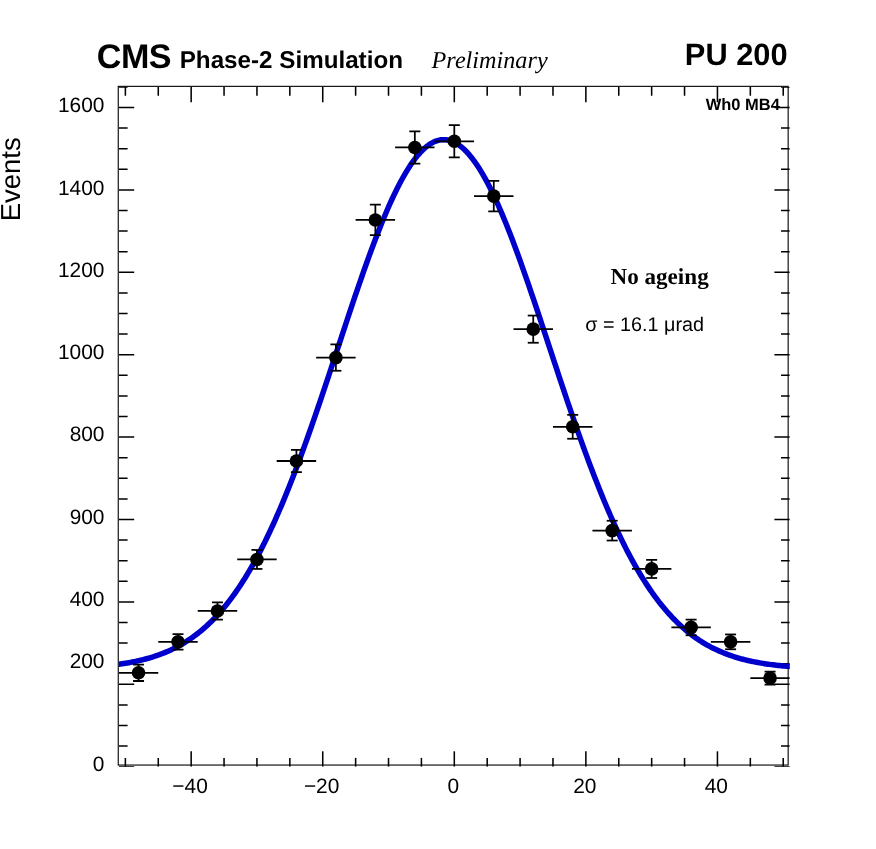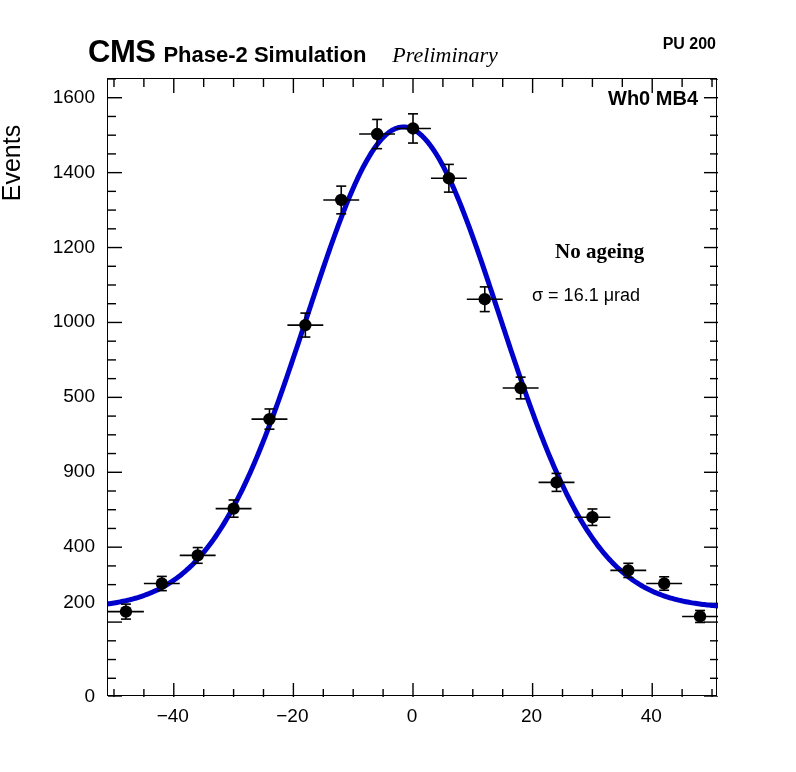--- a/index.html
+++ b/index.html
@@ -5,28 +5,28 @@
   html,body{margin:0;padding:0;background:#ffffff;}
   body{width:796px;height:772px;overflow:hidden;font-family:"Liberation Sans",sans-serif;}
   #root{position:relative;width:796px;height:772px;background:#fff;padding-left:36px;}
 
   
   .hdr{position:absolute;left:0;top:36px;width:796px;height:34px;}
   .hdr-left{position:absolute;left:88px;top:0;display:flex;align-items:baseline;white-space:nowrap;}
   .cms{font-weight:bold;font-size:31px;letter-spacing:-0.5px;color:#000;line-height:1;}
   .phase{font-weight:bold;font-size:22px;color:#000;line-height:1;margin-left:8px;}
   .prelim{font-family:"Liberation Serif",serif;font-style:italic;font-size:22px;color:#000;line-height:1;margin-left:26px;}
-  .pu{position:absolute;right:80px;top:0;font-weight:bold;font-size:16px;color:#000;line-height:1;}
+  .pu{position:absolute;right:80px;top:0;font-weight:bold;font-size:28px;color:#000;line-height:1;}
 
   
   .frame{position:absolute;left:107px;top:78px;width:610px;height:618px;border:1.6px solid #000;box-sizing:border-box;background:#fff;}
   .plotsvg{position:absolute;left:0;top:0;width:610px;height:618px;}
 
   
-  .wh{position:absolute;right:18px;top:8px;font-weight:bold;font-size:20px;color:#000;}
+  .wh{position:absolute;right:7px;top:8px;font-weight:bold;font-size:15px;color:#000;}
   .ann-noage{position:absolute;left:447px;top:160px;font-family:Liberation Serif, serif;font-weight:bold;font-size:21px;color:#000;}
   .ann-sigma{position:absolute;left:424px;top:206px;font-size:18px;color:#000;white-space:nowrap;}
 
   
   .ytitle{position:absolute;left:-2px;top:78px;width:26px;height:170px;}
   .ytitle span{display:block;position:absolute;left:50%;top:50%;transform:translate(-50%,-50%) rotate(-90deg);
     transform-origin:center;white-space:nowrap;font-size:25px;color:#000;}
   .xtitle{position:absolute;left:0;top:731px;width:796px;text-align:right;padding-right:78px;box-sizing:border-box;
     font-size:23px;color:#000;}
 
@@ -310,21 +310,21 @@
     <div class="wh">Wh0 MB4</div>
     <div class="ann-noage">No ageing</div>
     <div class="ann-sigma">σ = 16.1 μrad</div>
   </div>
 
   <div id="yticklabels">
       <div class="tick ytick" style="left: 0px; width: 95px; top: 696px;">0</div>
       <div class="tick ytick" style="left: 0px; width: 95px; top: 602px;">200</div>
       <div class="tick ytick" style="left: 0px; width: 95px; top: 546.182px;">400</div>
       <div class="tick ytick" style="left: 0px; width: 95px; top: 471.273px;">900</div>
-      <div class="tick ytick" style="left: 0px; width: 95px; top: 396.364px;">500</div>
+      <div class="tick ytick" style="left: 0px; width: 95px; top: 396.364px;">800</div>
       <div class="tick ytick" style="left: 0px; width: 95px; top: 321.455px;">1000</div>
       <div class="tick ytick" style="left: 0px; width: 95px; top: 246.545px;">1200</div>
       <div class="tick ytick" style="left: 0px; width: 95px; top: 171.636px;">1400</div>
       <div class="tick ytick" style="left: 0px; width: 95px; top: 96.7273px;">1600</div>
     </div>
   <div id="xticklabels">
       <div class="tick xtick" style="left: 172.784px; top: 705px;">−40</div>
       <div class="tick xtick" style="left: 292.392px; top: 705px;">−20</div>
       <div class="tick xtick" style="left: 412px; top: 705px;">0</div>
       <div class="tick xtick" style="left: 531.608px; top: 705px;">20</div>

